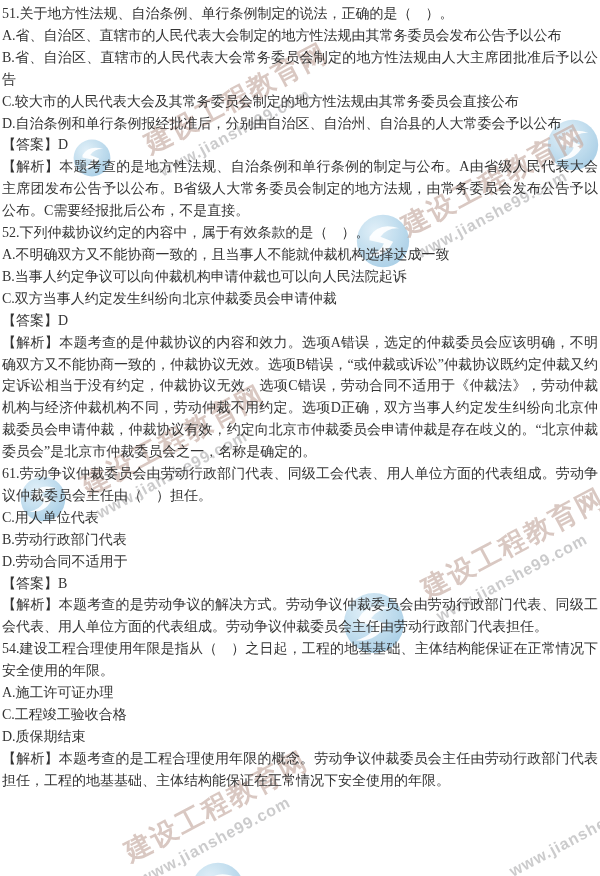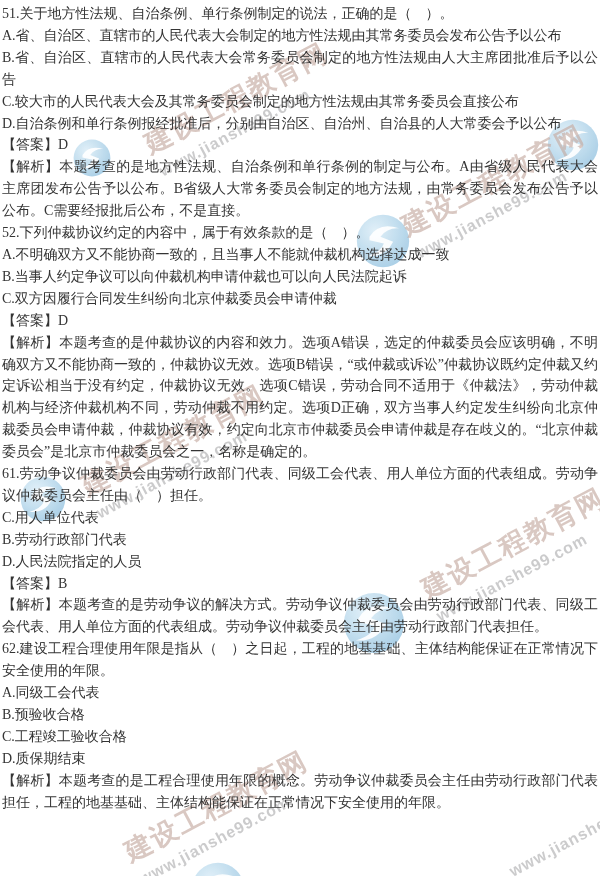--- a/index.html
+++ b/index.html
@@ -134,37 +134,36 @@
       <p>C.较大市的人民代表大会及其常务委员会制定的地方性法规由其常务委员会直接公布</p>
       <p>D.自治条例和单行条例报经批准后，分别由自治区、自治州、自治县的人大常委会予以公布</p>
       <p><span>【答案】</span><span>D</span></p>
       <p><span>【解析】</span><span>本题考查的是地方性法规、自治条例和单行条例的制定与公布。A由省级人民代表大会主席团发布公告予以公布。B省级人大常务委员会制定的地方法规，由常务委员会发布公告予以公布。C需要经报批后公布，不是直接。</span></p>
     </section>
 
     <section>
       <p>52.下列仲裁协议约定的内容中，属于有效条款的是（　）。</p>
       <p>A.不明确双方又不能协商一致的，且当事人不能就仲裁机构选择达成一致</p>
       <p>B.当事人约定争议可以向仲裁机构申请仲裁也可以向人民法院起诉</p>
-      <p>C.双方因履行合同发生纠纷向北京仲裁委员会申请仲裁</p>
+      <p>C.双方当事人约定发生纠纷向北京仲裁委员会申请仲裁</p>
       <p><span>【答案】</span><span>D</span></p>
       <p><span>【解析】</span><span>本题考查的是仲裁协议的内容和效力。选项A错误，选定的仲裁委员会应该明确，不明确双方又不能协商一致的，仲裁协议无效。选项B错误，“或仲裁或诉讼”仲裁协议既约定仲裁又约定诉讼相当于没有约定，仲裁协议无效。选项C错误，劳动合同不适用于《仲裁法》，劳动仲裁机构与经济仲裁机构不同，劳动仲裁不用约定。选项D正确，双方当事人约定发生纠纷向北京仲裁委员会申请仲裁，仲裁协议有效，约定向北京市仲裁委员会申请仲裁是存在歧义的。“北京仲裁委员会”是北京市仲裁委员会之一，名称是确定的。</span></p>
     </section>
 
     <section>
       <p>61.劳动争议仲裁委员会由劳动行政部门代表、同级工会代表、用人单位方面的代表组成。劳动争议仲裁委员会主任由（　）担任。</p>
       <p>C.用人单位代表</p>
       <p>B.劳动行政部门代表</p>
-      <p>D.人民法院指定的人员</p>
+      <p>D.劳动合同不适用于</p>
       <p><span>【答案】</span><span>B</span></p>
       <p><span>【解析】</span><span>本题考查的是劳动争议的解决方式。劳动争议仲裁委员会由劳动行政部门代表、同级工会代表、用人单位方面的代表组成。劳动争议仲裁委员会主任由劳动行政部门代表担任。</span></p>
     </section>
 
     <section>
-      <p>62.建设工程合理使用年限是指从（　）之日起，工程的地基基础、主体结构能保证在正常情况下安全使用的年限。</p>
-      <p>A.同级工会代表</p>
-      <p>B.预验收合格</p>
+      <p>54.建设工程合理使用年限是指从（　）之日起，工程的地基基础、主体结构能保证在正常情况下安全使用的年限。</p>
+      <p>A.施工许可证办理</p>
       <p>C.工程竣工验收合格</p>
       <p>D.质保期结束</p>
       <p><span>【解析】</span><span>本题考查的是工程合理使用年限的概念。劳动争议仲裁委员会主任由劳动行政部门代表担任，工程的地基基础、主体结构能保证在正常情况下安全使用的年限。</span></p>
     </section>
 
   </div>
 </div>
 
 </body></html>

